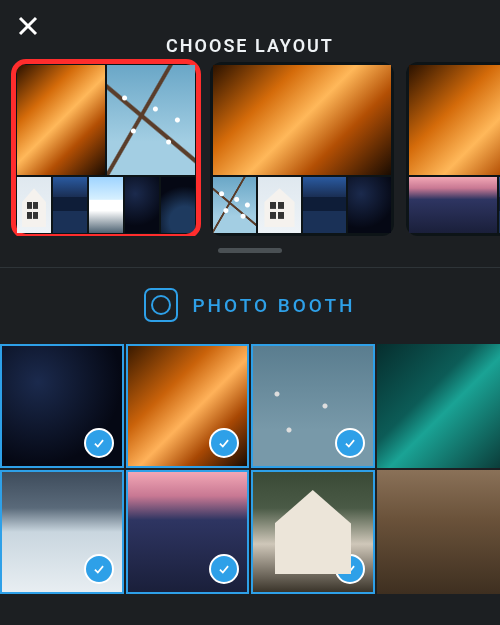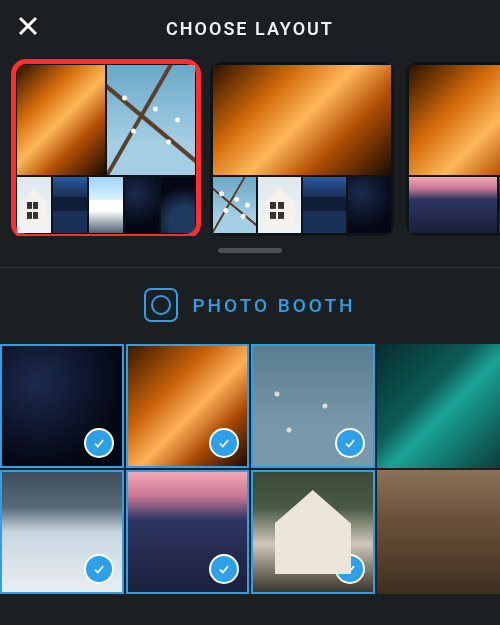--- a/index.html
+++ b/index.html
@@ -1,16 +1,16 @@
 <!DOCTYPE html>
 <html><head>
 <meta charset="utf-8">
 <style>
   html,body{margin:0;padding:0;width:500px;height:625px;background:#1c1f22;font-family:-apple-system,BlinkMacSystemFont,"Segoe UI",Roboto,Helvetica,Arial,sans-serif;overflow:hidden;color:#fff;}
-  .header{position:relative;height:56px;display:flex;align-items:center;justify-content:center;}
+  .header{position:relative;height:56px;display:flex;align-items:flex-end;justify-content:center;}
   .close-x{position:absolute;left:14px;top:14px;width:28px;height:28px;display:flex;align-items:center;justify-content:center;cursor:pointer;}
   .close-x svg{width:24px;height:24px;stroke:#fff;stroke-width:3;}
   .title{font-size:18px;letter-spacing:2px;font-weight:600;color:#eef2f5;}
   
   .layouts{display:flex;gap:12px;padding:6px 14px 0 14px;overflow:hidden;}
   .layout-card{width:184px;flex:0 0 184px;border-radius:12px;background:#0d1417;padding:3px;box-sizing:border-box;position:relative;}
   .layout-card.selected{outline:5px solid #ff2d2d;outline-offset:-2px;}
   .lc-inner{width:100%;height:100%;display:flex;flex-direction:column;gap:2px;}
   .lc-big{flex:0 0 110px;display:flex;gap:2px;}
   .lc-small{flex:0 0 56px;display:flex;gap:2px;}

